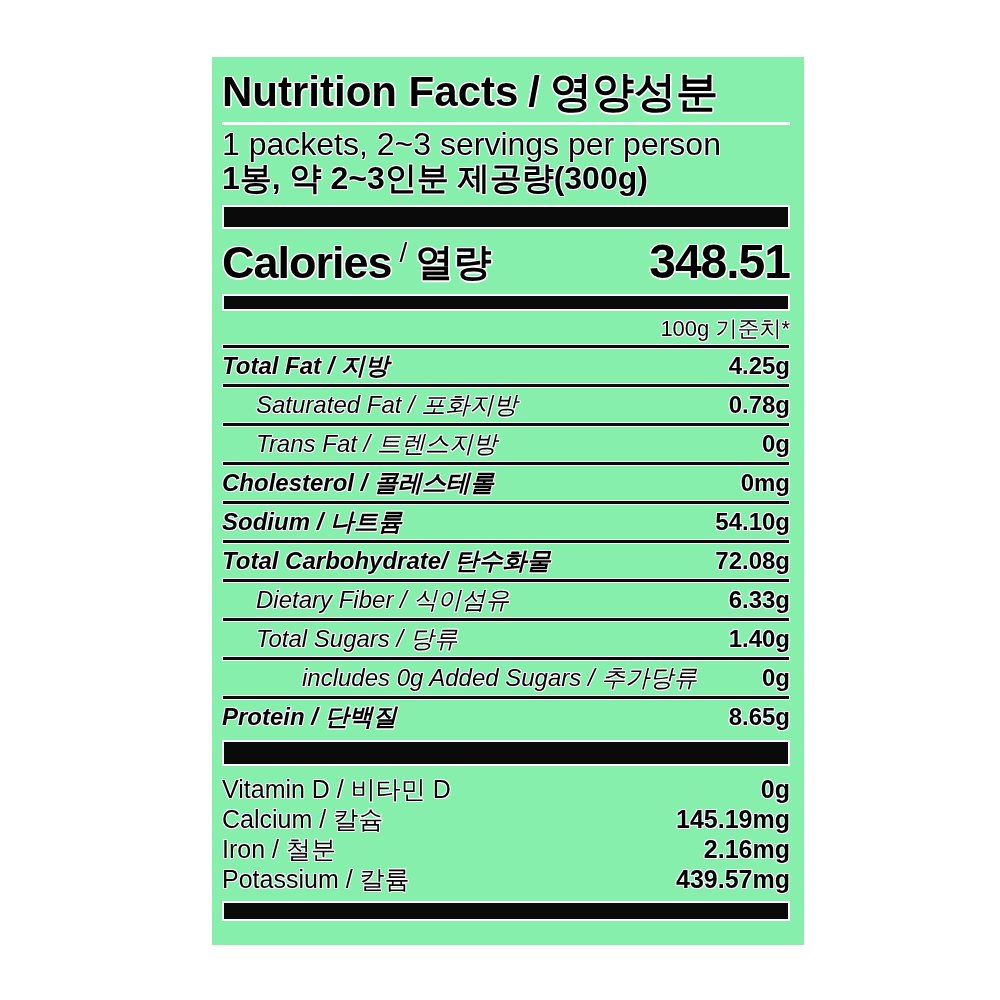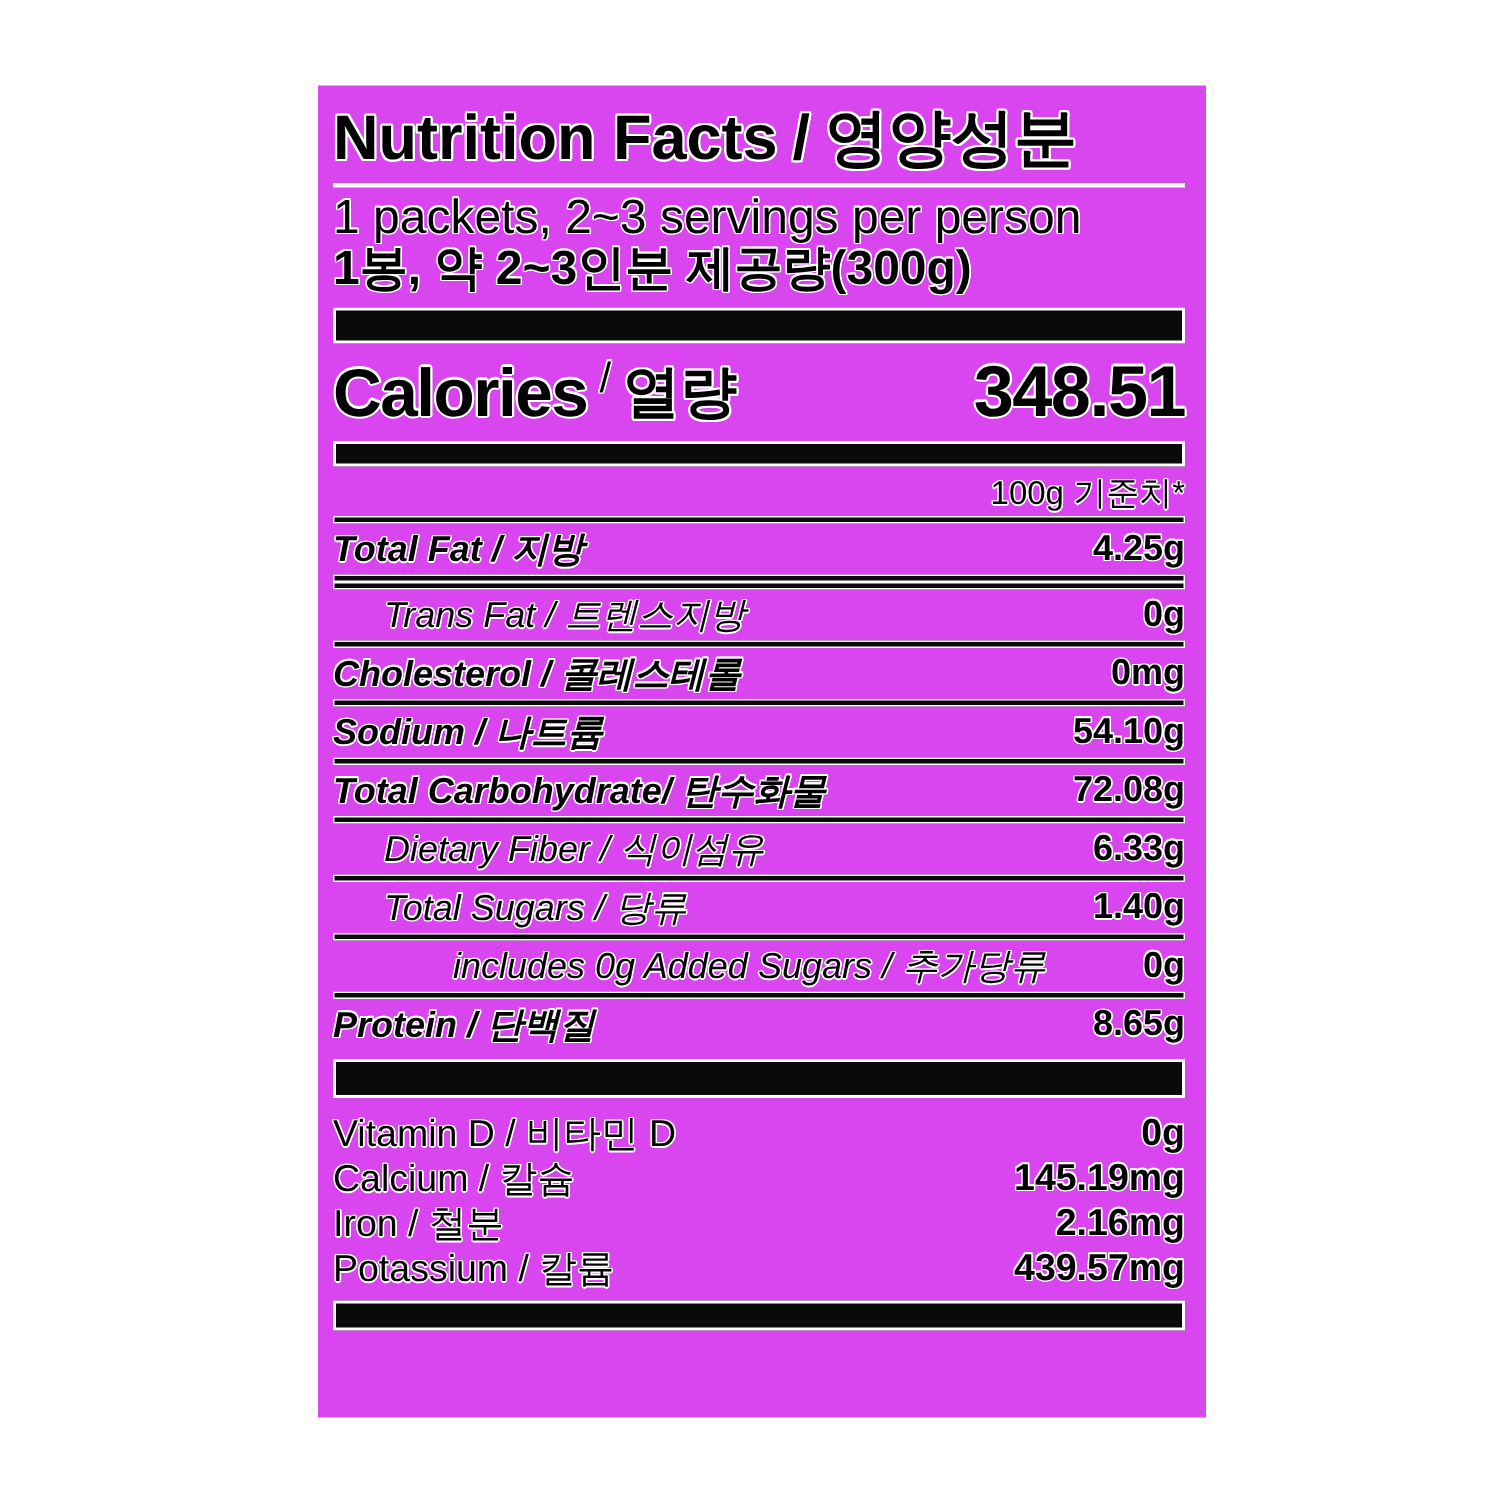--- a/index.html
+++ b/index.html
@@ -9,21 +9,21 @@
     height: 1000px;
     background: #ffffff;
     font-family: "Liberation Sans", "DejaVu Sans", sans-serif;
   }
   .label {
     position: absolute;
     left: 212px;
     top: 57px;
     width: 592px;
     height: 888px;
-    background: #d946ef;
+    background: #86efac;
     box-sizing: border-box;
     padding: 8px 14px 0 10px;
     overflow: hidden;
   }
   
   .ol {
     color: #000000;
     text-shadow:
       1px 0 0 #fff, -1px 0 0 #fff, 0 1px 0 #fff, 0 -1px 0 #fff,
       0.8px 0.8px 0 #fff, -0.8px 0.8px 0 #fff,
@@ -140,20 +140,24 @@
   <div class="ref-note ol">100g 기준치*</div>
 
   <div class="sep"></div>
 
   <div class="row main">
     <span class="nm ol">Total Fat / 지방</span>
     <span class="val ol">4.25g</span>
   </div>
   <div class="sep"></div>
 
+  <div class="row">
+    <span class="nm ind1 ol">Saturated Fat / 포화지방</span>
+    <span class="val ol">0.78g</span>
+  </div>
   <div class="sep"></div>
 
   <div class="row">
     <span class="nm ind1 ol">Trans Fat / 트렌스지방</span>
     <span class="val ol">0g</span>
   </div>
   <div class="sep"></div>
 
   <div class="row main">
     <span class="nm ol">Cholesterol / 콜레스테롤</span>

